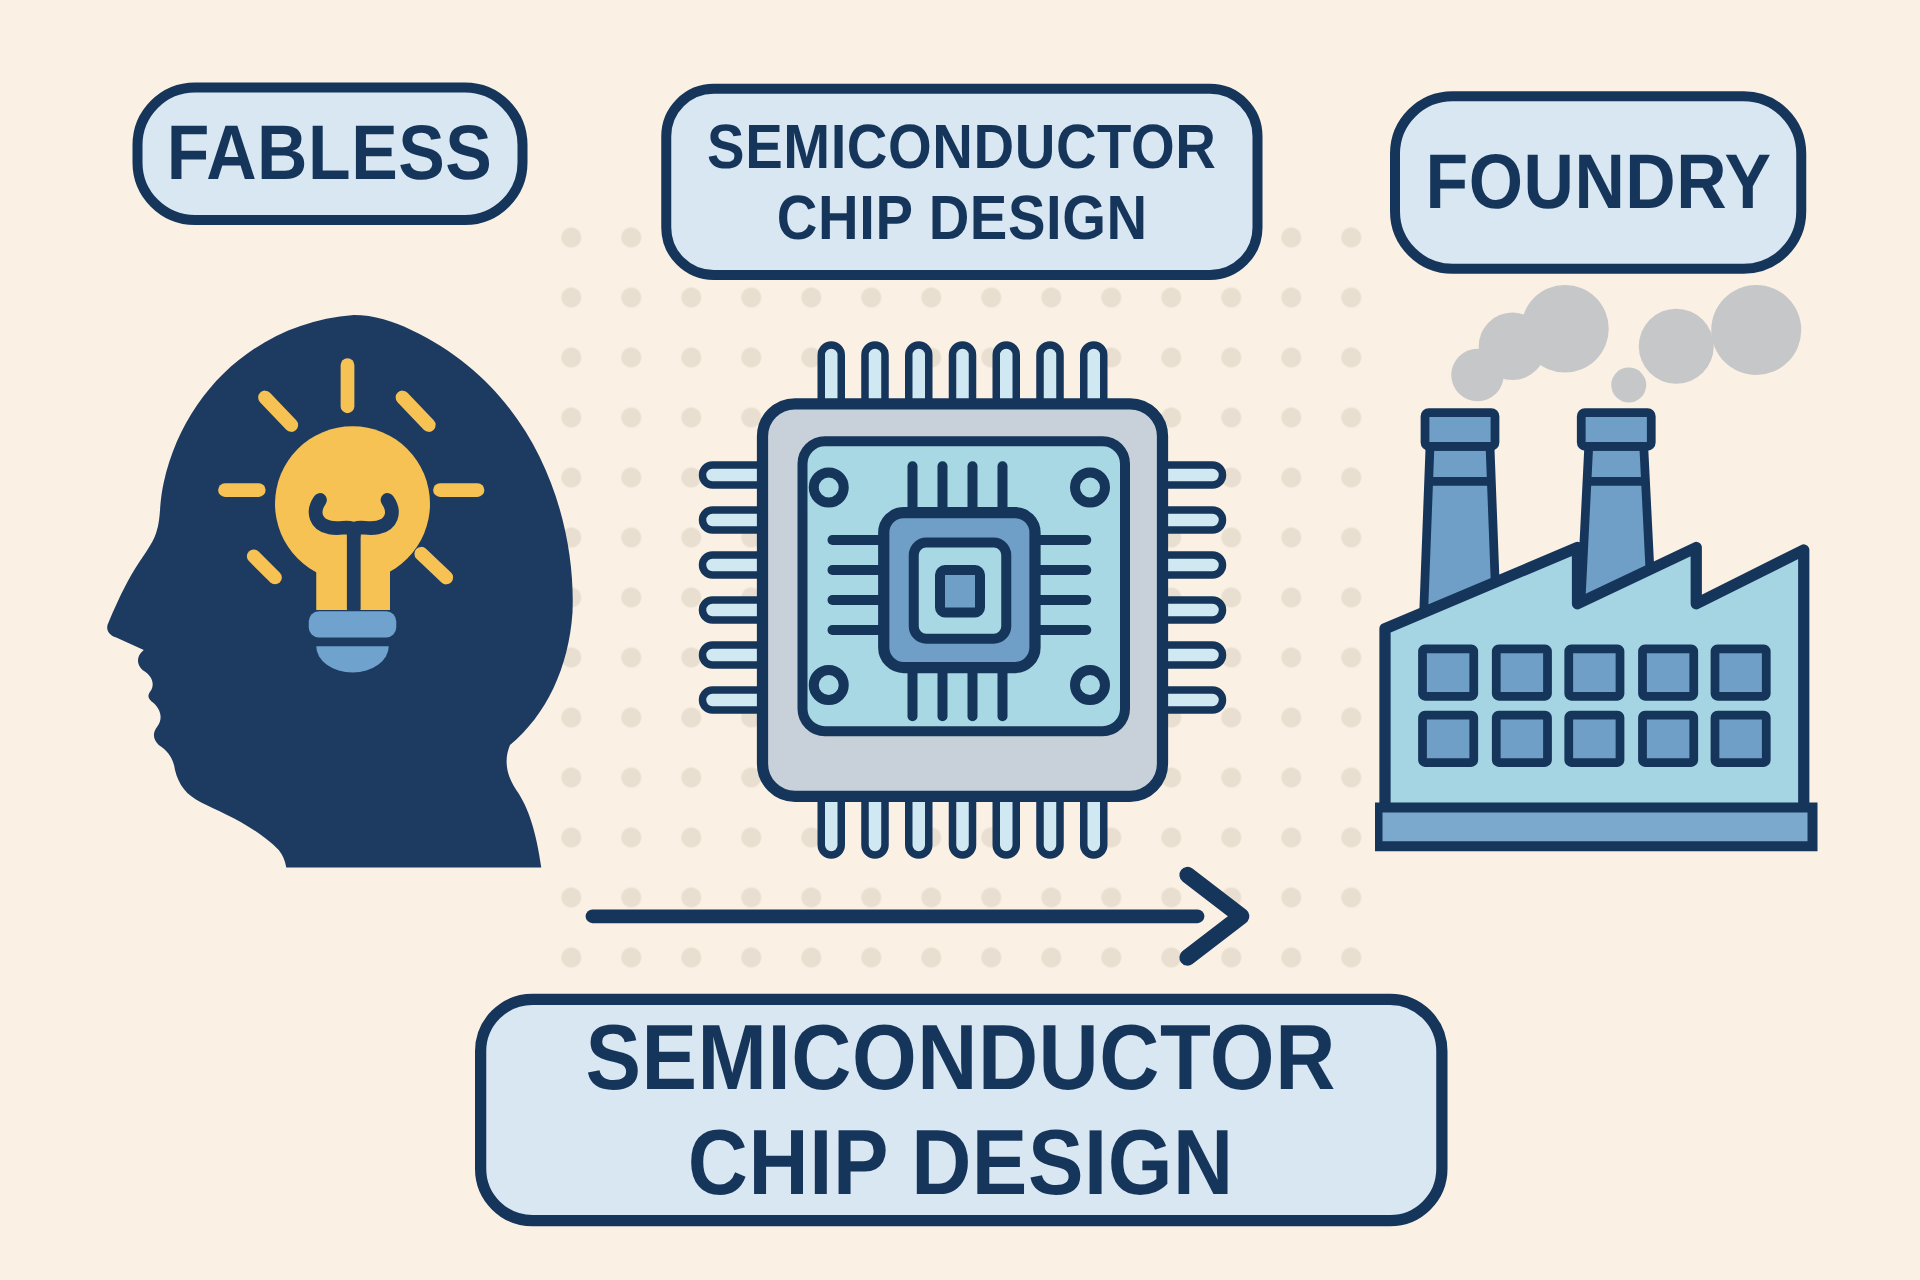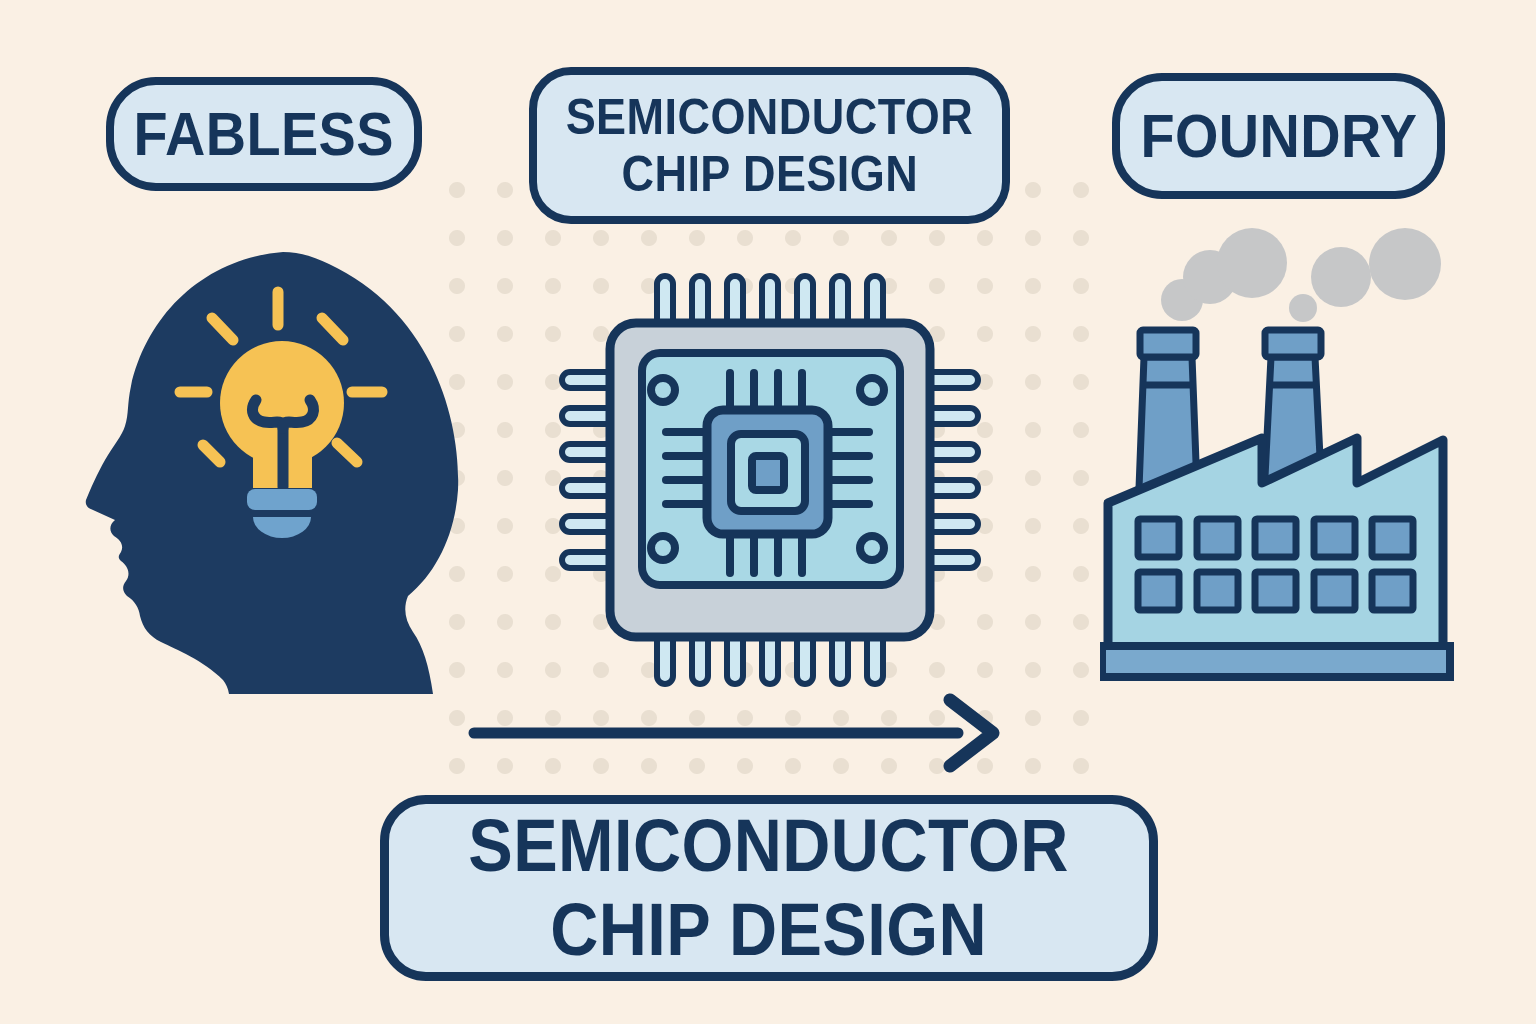--- a/index.html
+++ b/index.html
@@ -30,25 +30,25 @@
   .pill .txt{
     color:#16355a;
     font-weight:700;
     text-align:center;
     transform:scaleX(0.9);
     transform-origin:center;
     letter-spacing:0.5px;
     white-space:nowrap;
     line-height:1;
   }
-  .pill-fabless{left:106px;top:77px;width:316px;height:114px;}
+  .pill-fabless{left:106px;top:66px;width:316px;height:114px;}
   .pill-fabless .txt{font-size:62px;}
   .pill-topdesign{left:529px;top:67px;width:481px;height:157px;border-radius:42px;}
   .pill-topdesign .txt{font-size:50px;line-height:57px;}
-  .pill-foundry{left:1112px;top:73px;width:333px;height:126px;}
+  .pill-foundry{left:1112px;top:73px;width:333px;height:146px;}
   .pill-foundry .txt{font-size:62px;}
   .pill-bottomdesign{left:380px;top:795px;width:778px;height:186px;border-width:9px;border-radius:46px;}
   .pill-bottomdesign .txt{font-size:74px;line-height:84px;}
 
   .icon{position:absolute;z-index:2;}
   .icon-head{left:85px;top:248px;}
   .icon-chip{left:552px;top:262px;}
   .icon-factory{left:1100px;top:225px;}
   .icon-arrow{left:460px;top:690px;z-index:1;}
 </style>

